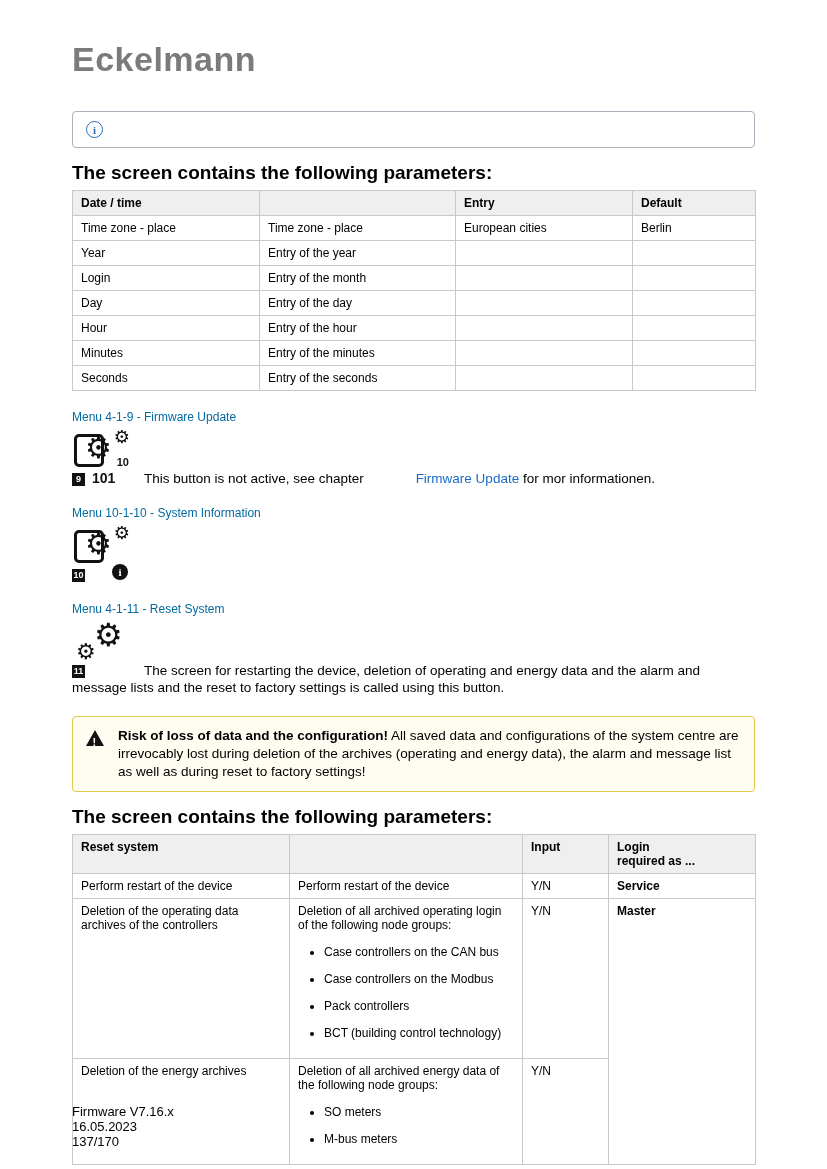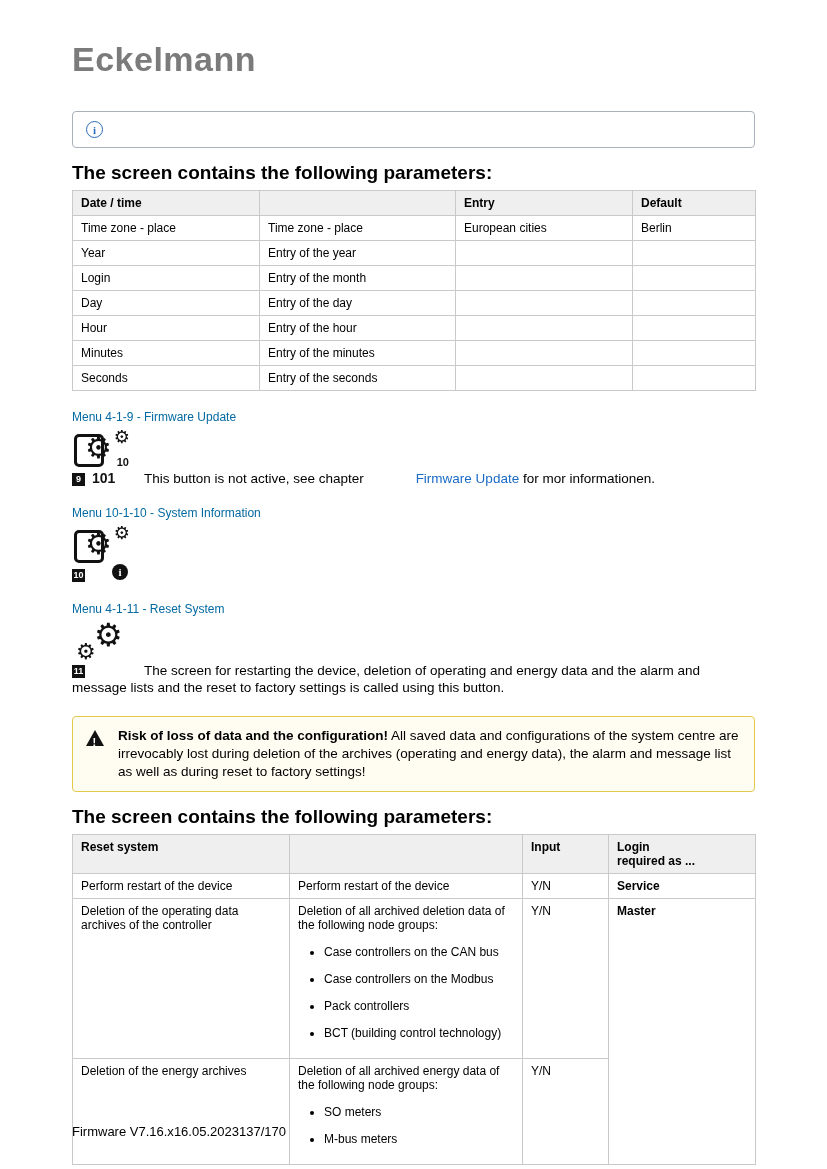--- a/index.html
+++ b/index.html
@@ -154,25 +154,26 @@
     position:absolute;
     left:-2.5px; top:3px;
     color:#fff;
     font-size:11px;
     font-weight:bold;
   }
 
   
   .footer {
     position:absolute;
-    left:0; right:0; bottom:30px;
+    left:0; right:0; bottom:20px;
     padding:0 72px;
     display:flex;
-    justify-content:flex-start;
+    justify-content:space-between;
     font-size:13px;
+    flex-direction:column;
   }
 </style>
 </head>
 <body>
 
 <div class="page">
 
   <div class="logo">Eckelmann</div>
 
   <div class="info-box">
@@ -301,23 +302,23 @@
       </tr>
     </thead>
     <tbody>
       <tr>
         <td>Perform restart of the device</td>
         <td>Perform restart of the device</td>
         <td>Y/N</td>
         <td class="bold">Service</td>
       </tr>
       <tr>
-        <td>Deletion of the operating data archives of the controller</td>
+        <td>Deletion of the operating data archives of the controllers</td>
         <td>
-          <span>Deletion of all archived deletion data of the following node groups:</span>
+          <span>Deletion of all archived operating login of the following node groups:</span>
           <ul class="cellList">
             <li>Case controllers on the CAN bus</li>
             <li>Case controllers on the Modbus</li>
             <li>Pack controllers</li>
             <li>BCT (building control technology)</li>
           </ul>
         </td>
         <td>Y/N</td>
         <td class="bold" rowspan="2">Master</td>
       </tr>

